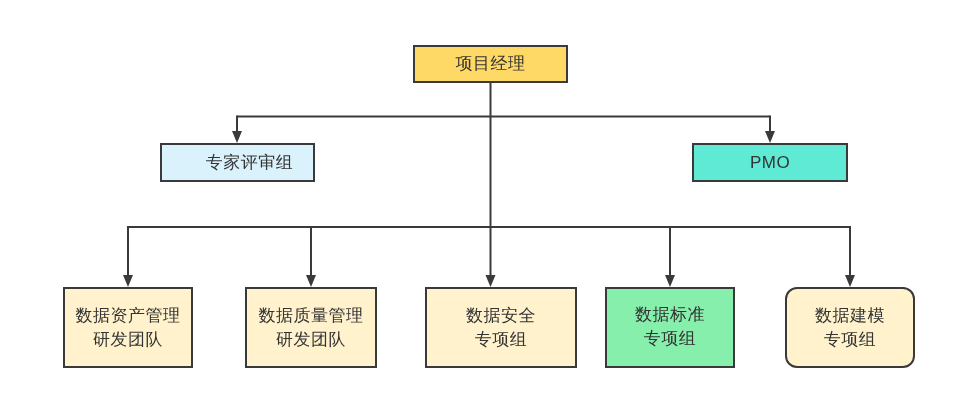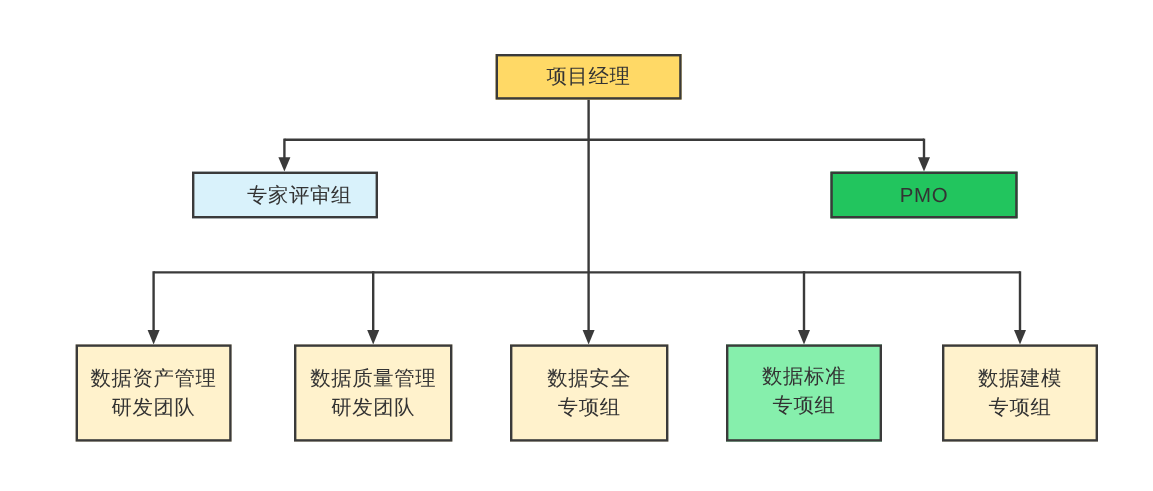--- a/index.html
+++ b/index.html
@@ -38,23 +38,23 @@
   }
   .node .label {
     display: block;
   }
   
   .n-pm     { left: 413px; top: 45px;  width: 155px; height: 38px; }
   .n-expert { left: 160px; top: 143px; width: 155px; height: 39px; padding-left: 24px; }
   .n-pmo    { left: 692px; top: 143px; width: 156px; height: 39px; }
   .n-team1  { left: 63px;  top: 287px; width: 130px; height: 81px; }
   .n-team2  { left: 245px; top: 287px; width: 132px; height: 81px; }
-  .n-team3  { left: 425px; top: 287px; width: 132px; height: 81px; }
+  .n-team3  { left: 425px; top: 287px; width: 152px; height: 81px; }
   .n-team4  { left: 605px; top: 287px; width: 130px; height: 81px; }
-  .n-team5  { left: 785px; top: 287px; width: 130px; height: 81px; }
+  .n-team5  { left: 785px; top: 287px; width: 130px; height: 81px; border-radius: 12px; }
   .edge-lines line, .edge-lines path {
     fill: none;
     stroke-width: 2px;
   }
 </style>
 </head>
 <body>
 
 <div id="canvas" style="color: rgb(51, 51, 51);">
 
@@ -85,21 +85,21 @@
   </svg>
 
   <div class="node n-pm" style="background: rgb(255, 217, 102);">
     <span class="label">项目经理</span>
   </div>
 
   <div class="node n-expert" style="background: rgb(217, 242, 251);">
     <span class="label">专家评审组</span>
   </div>
 
-  <div class="node n-pmo" style="background: #22c55e;">
+  <div class="node n-pmo" style="background: #5eead4;">
     <span class="label">PMO</span>
   </div>
 
   <div class="node n-team1" style="background: rgb(255, 242, 204);">
     <span class="label">数据资产管理
 研发团队</span>
   </div>
 
   <div class="node n-team2" style="background: rgb(255, 242, 204);">
     <span class="label">数据质量管理

